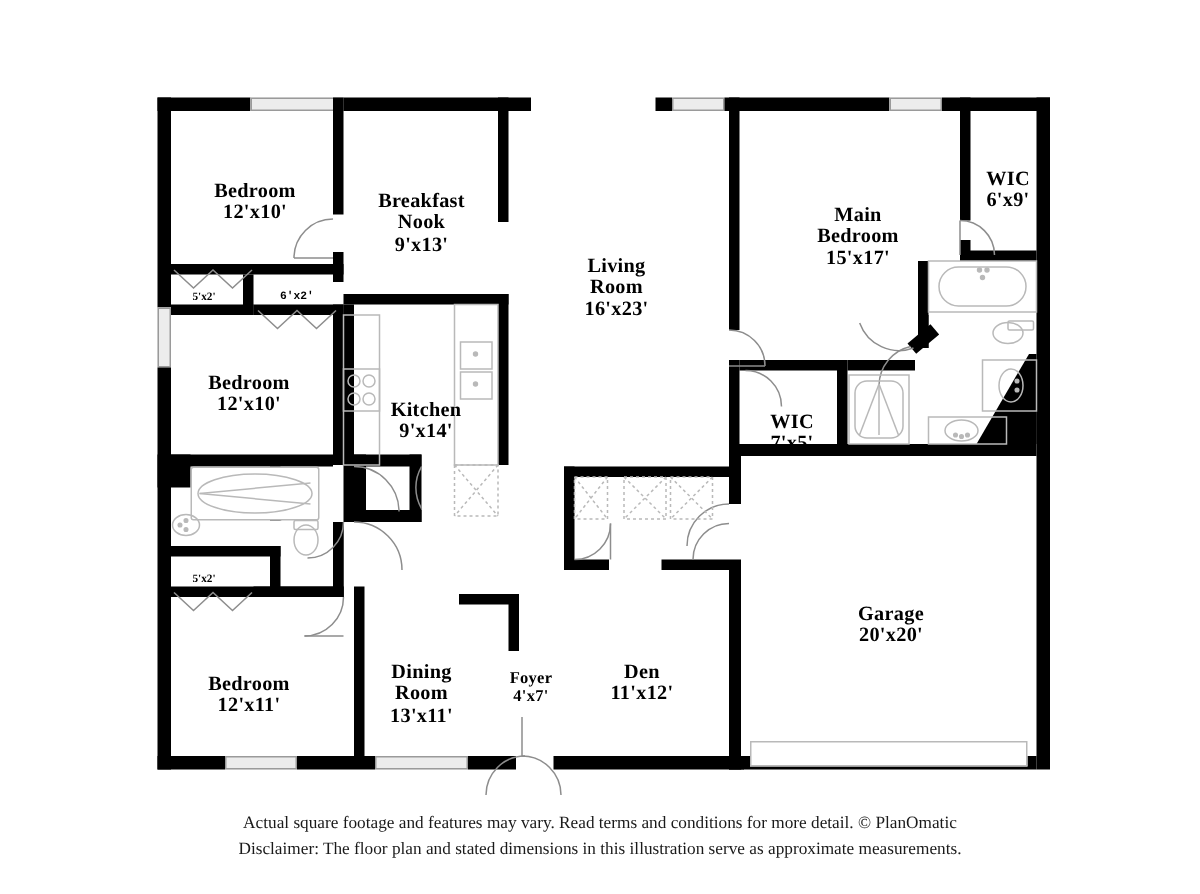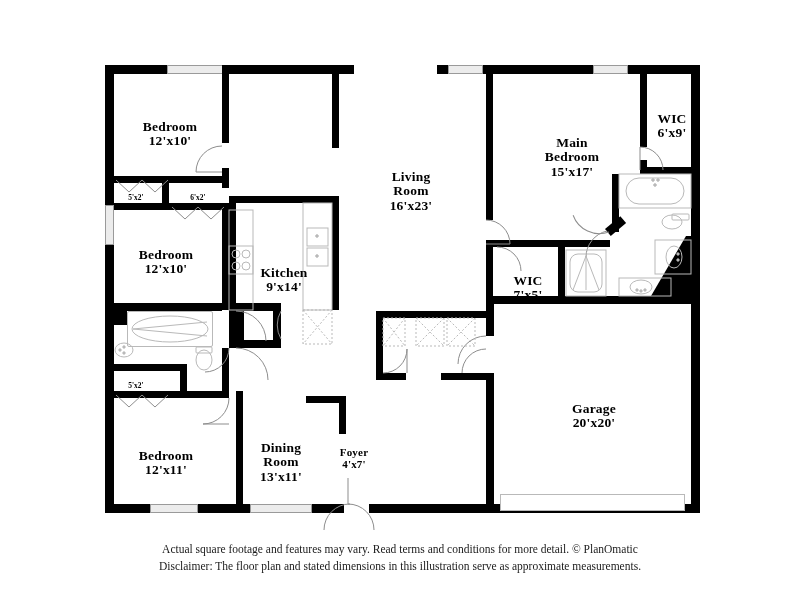--- a/index.html
+++ b/index.html
@@ -316,20 +316,25 @@
         <line x1="447" y1="318" x2="475" y2="346" stroke-dasharray="2,2"></line>
         <line x1="475" y1="318" x2="447" y2="346" stroke-dasharray="2,2"></line>
       </g>
     </svg>
 
     <div class="label rm" style="left:110px; top:105px; width:120px;">
       <span>Bedroom</span>
       <span class="dim">12'x10'</span>
     </div>
 
+    <div class="label rm" style="left:216px; top:112px; width:130px;">
+      <span>Breakfast
+Nook</span>
+      <span class="dim">9'x13'</span>
+    </div>
 
     <div class="label rm" style="left:351px; top:155px; width:120px;font-family:Liberation Serif, serif;">
       <span>Living
 Room</span>
       <span class="dim">16'x23'</span>
     </div>
 
     <div class="label rm" style="left:507px; top:121px; width:130px;">
       <span>Main
 Bedroom</span>
@@ -366,30 +371,34 @@
       <span>Bedroom</span>
       <span class="dim">12'x11'</span>
     </div>
 
     <div class="label rm" style="left:226px; top:426px; width:110px;">
       <span>Dining
 Room</span>
       <span class="dim">13'x11'</span>
     </div>
 
+    <div class="label rm" style="left:383px; top:426px; width:90px;">
+      <span>Den</span>
+      <span class="dim">11'x12'</span>
+    </div>
 
     <div class="label sm" style="left:326px; top:435px; width:56px;">
       <span>Foyer</span>
       <span class="dim">4'x7'</span>
     </div>
 
     <div class="label tiny" style="left:114px; top:186px; width:44px;">
       <span>5'x2'</span>
     </div>
-    <div class="label tiny" style="left:176px; top:186px; width:44px;">
+    <div class="label tiny" style="left:176px; top:186px; width:44px;font-family:Liberation Mono, monospace;">
       <span>6'x2'</span>
     </div>
     <div class="label tiny" style="left:114px; top:374px; width:44px;">
       <span>5'x2'</span>
     </div>
 
   </div>
 
   <div id="disclaimer" style="top:541px;">
     <div>Actual square footage and features may vary. Read terms and conditions for more detail. © PlanOmatic</div>

